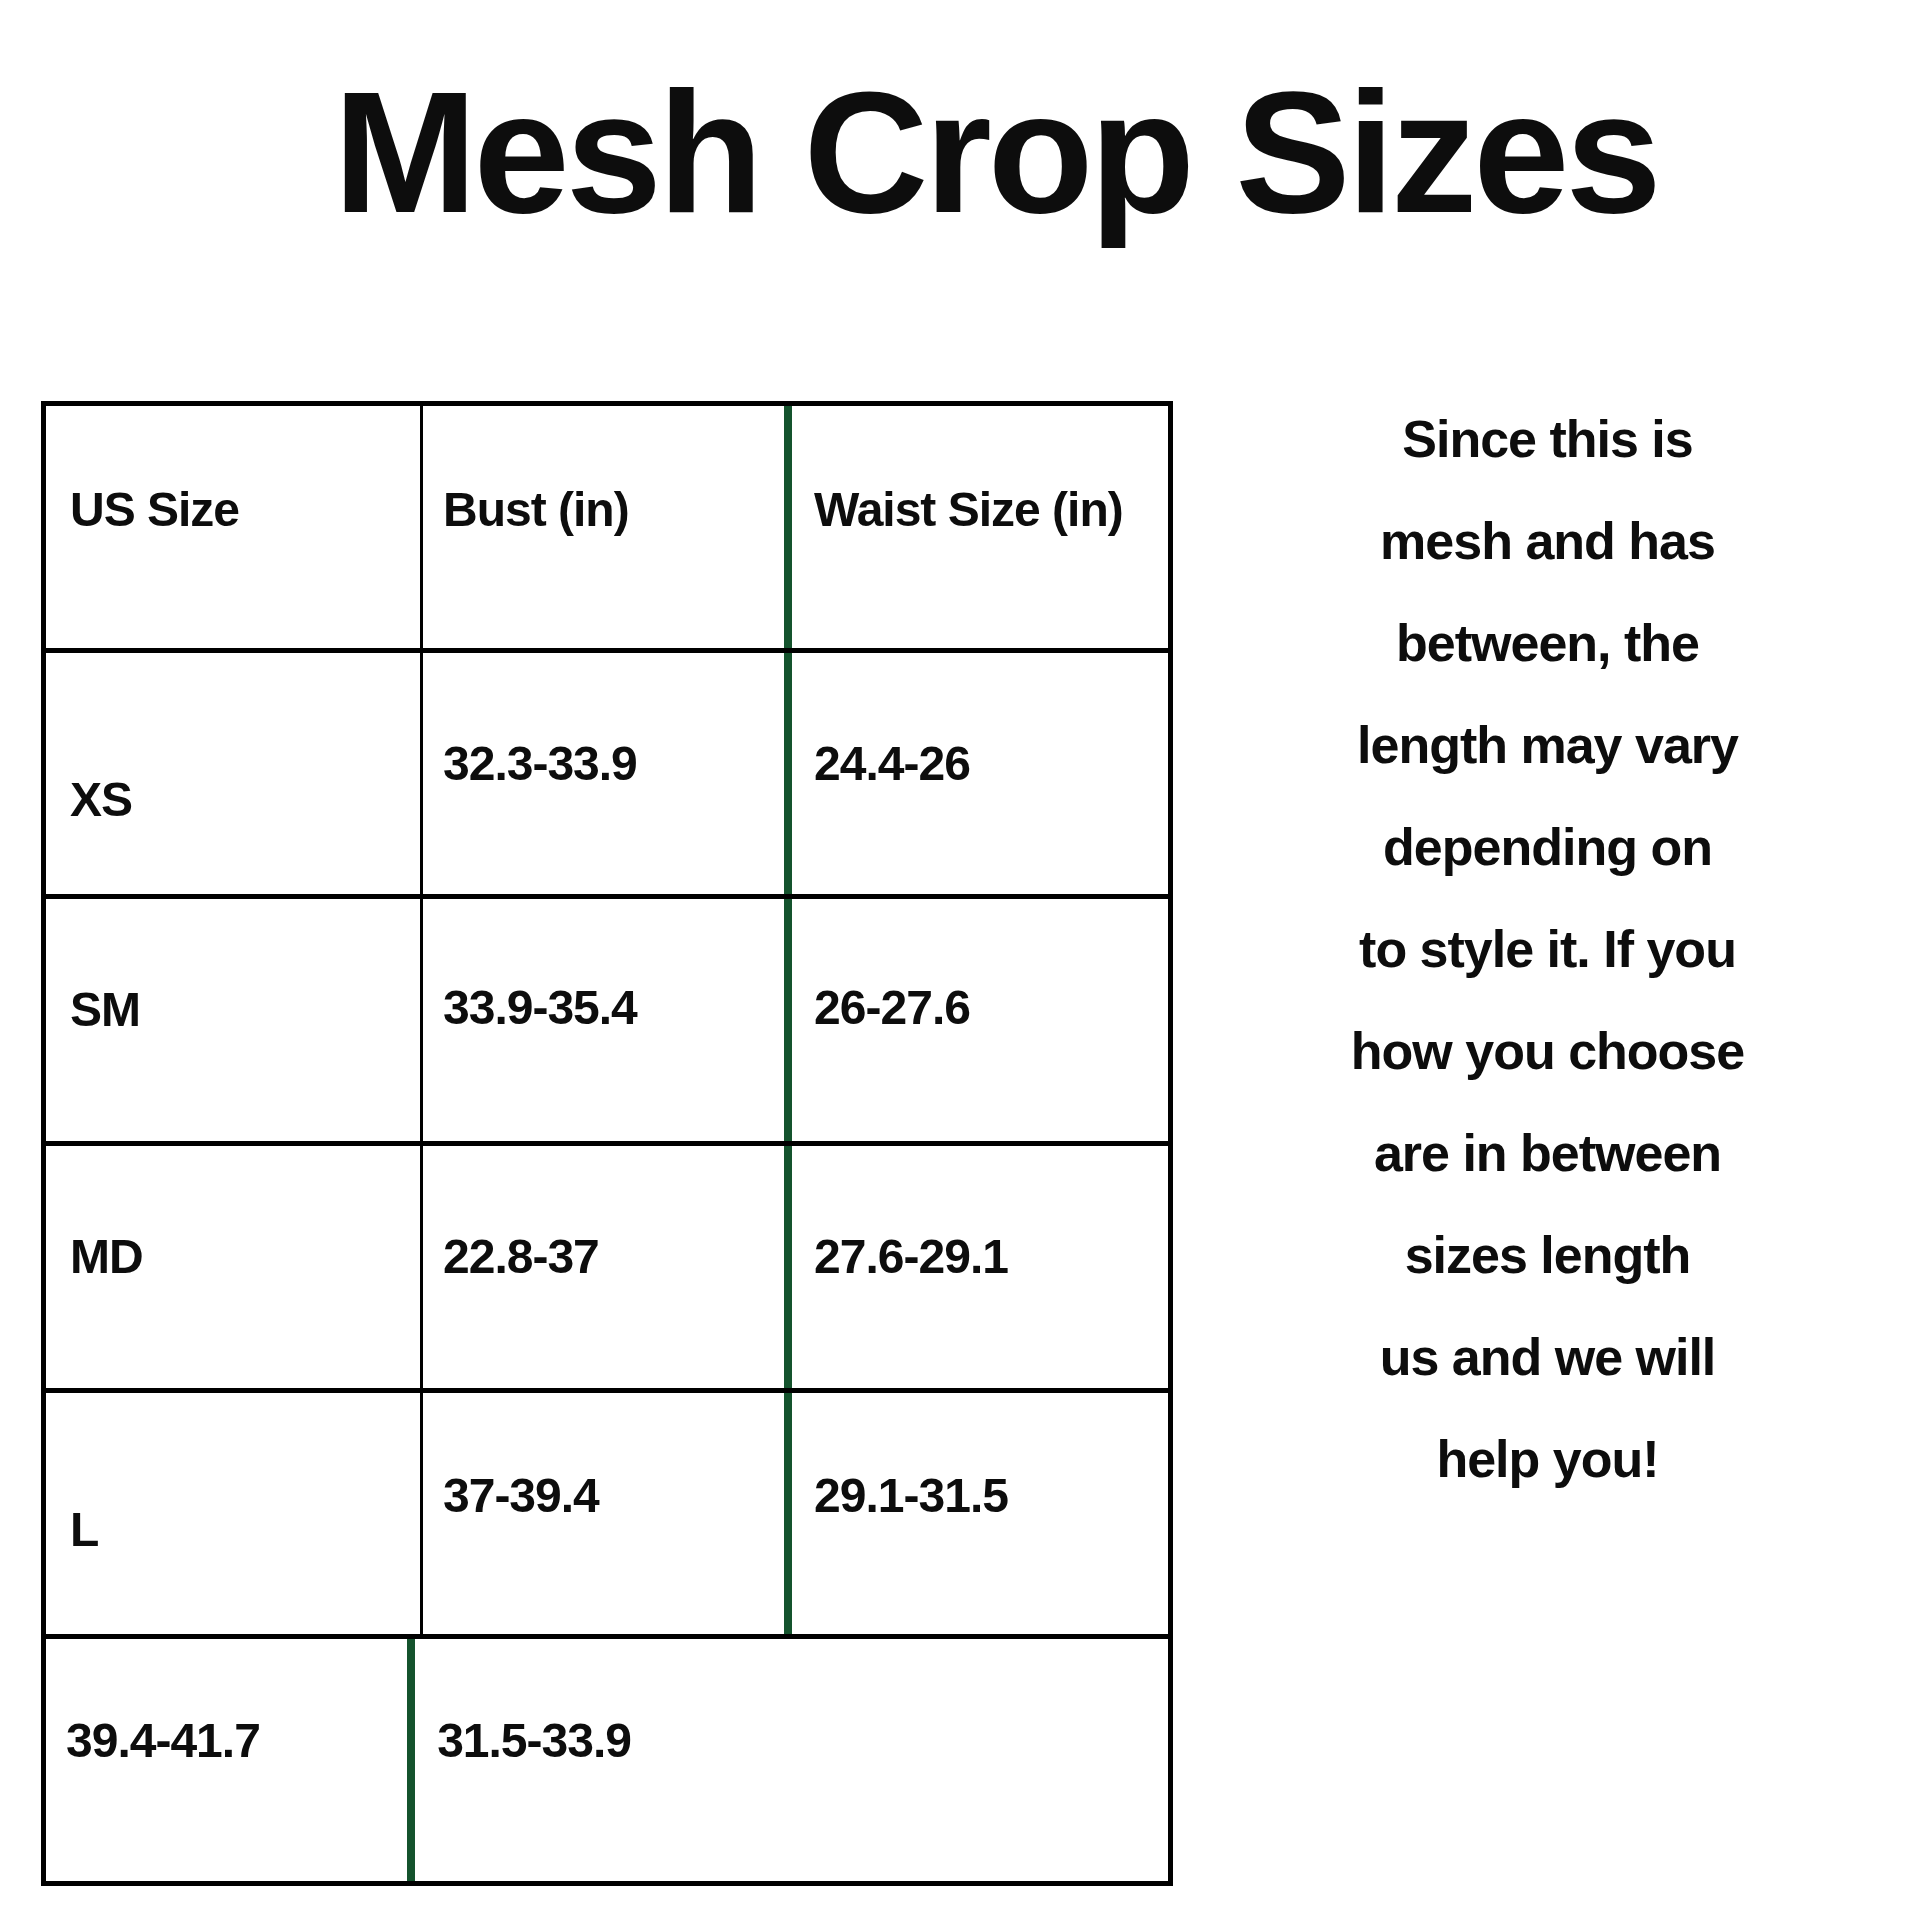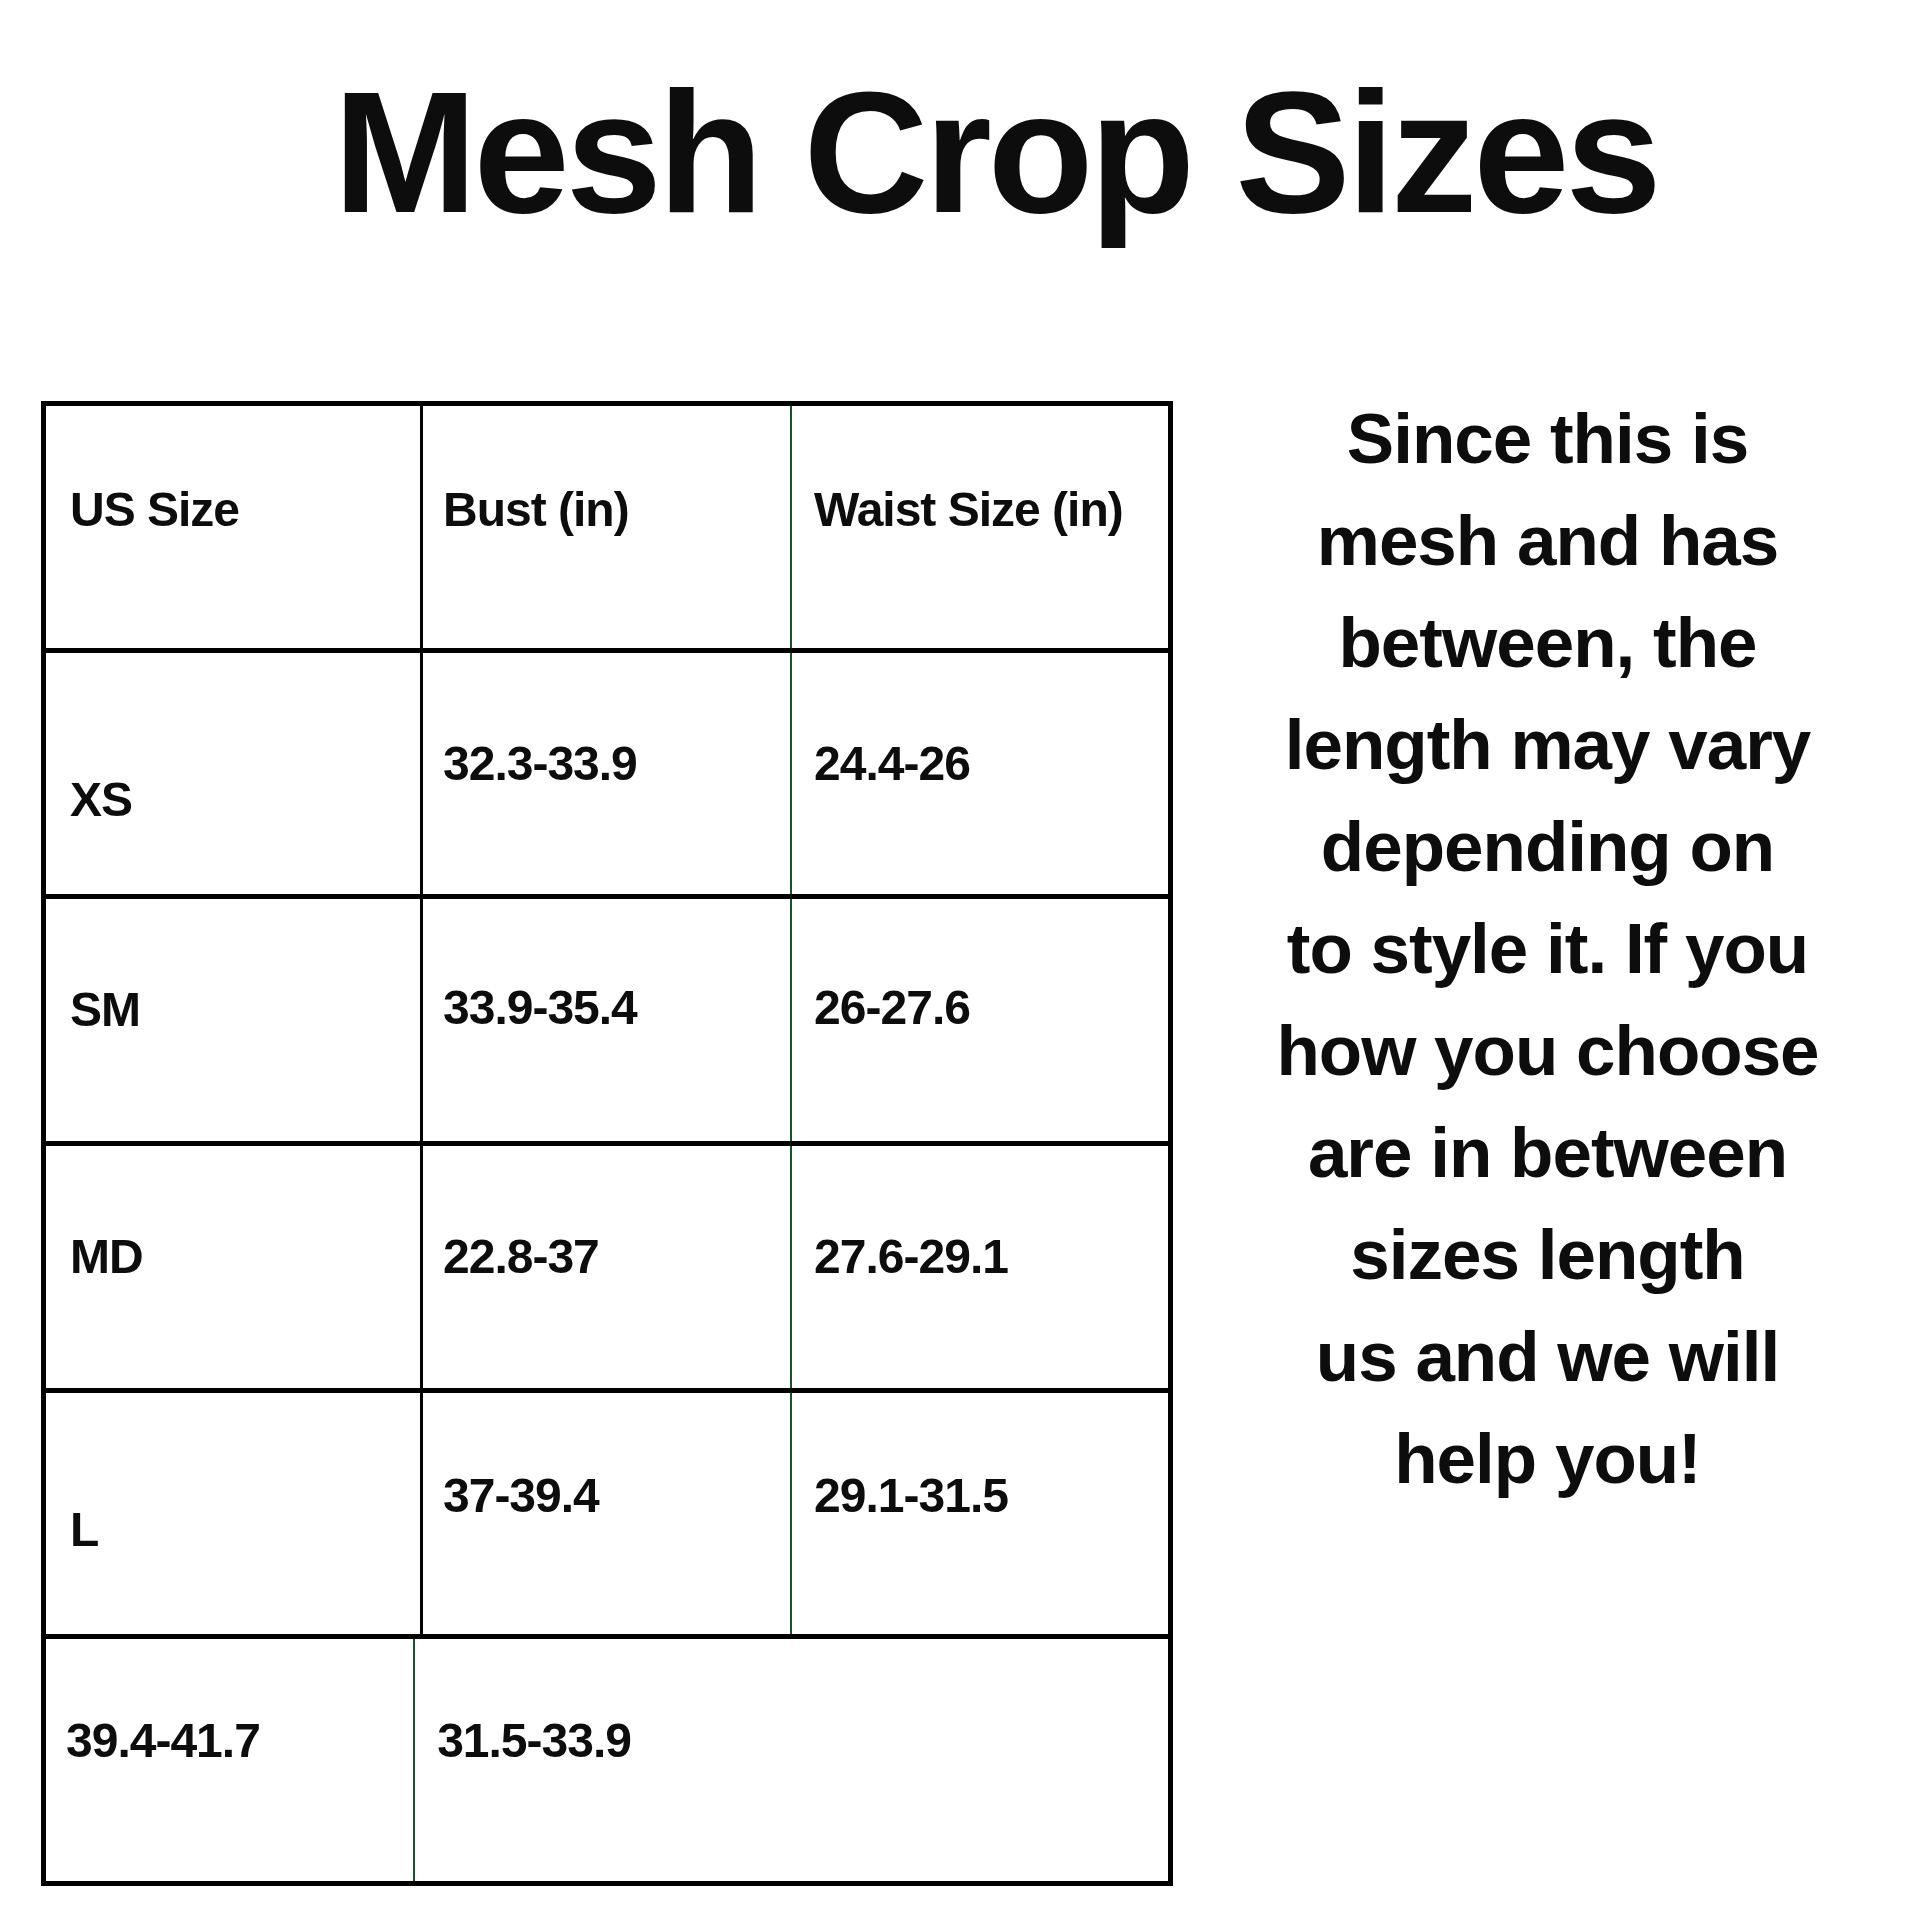--- a/index.html
+++ b/index.html
@@ -53,21 +53,21 @@
     box-sizing: border-box;
     border-bottom: 5px solid #000000;
   }
   .row:last-child { border-bottom: none; }
   .cell {
     position: relative;
     box-sizing: border-box;
     height: 100%;
   }
   .c1 { width: 33.6%; border-right: 3px solid #000000; }
-  .c2 { width: 32.9%; border-right: 2px solid #14532d; }
+  .c2 { width: 32.9%; border-right: 8px solid #14532d; }
   .c3 { flex: 1; }
   .cell span {
     position: absolute;
     white-space: nowrap;
     font-size: 48px;
     font-weight: bold;
     letter-spacing: -1px;
     line-height: 1;
     color: #0d0d0d;
   }
@@ -88,21 +88,21 @@
   .r-xl .lbl  { top: 50%; }
   .r-xl .val  { top: 32%; }
 
   
   .note {
     position: absolute;
     left: 1221px;
     top: 388px;
     width: 653px;
     text-align: center;
-    font-size: 71px;
+    font-size: 52px;
     font-weight: bold;
     letter-spacing: -1px;
     line-height: 102px;
     color: #0d0d0d;
   }
   .note .note-line { white-space: nowrap; }
 </style>
 </head>
 <body>
 

